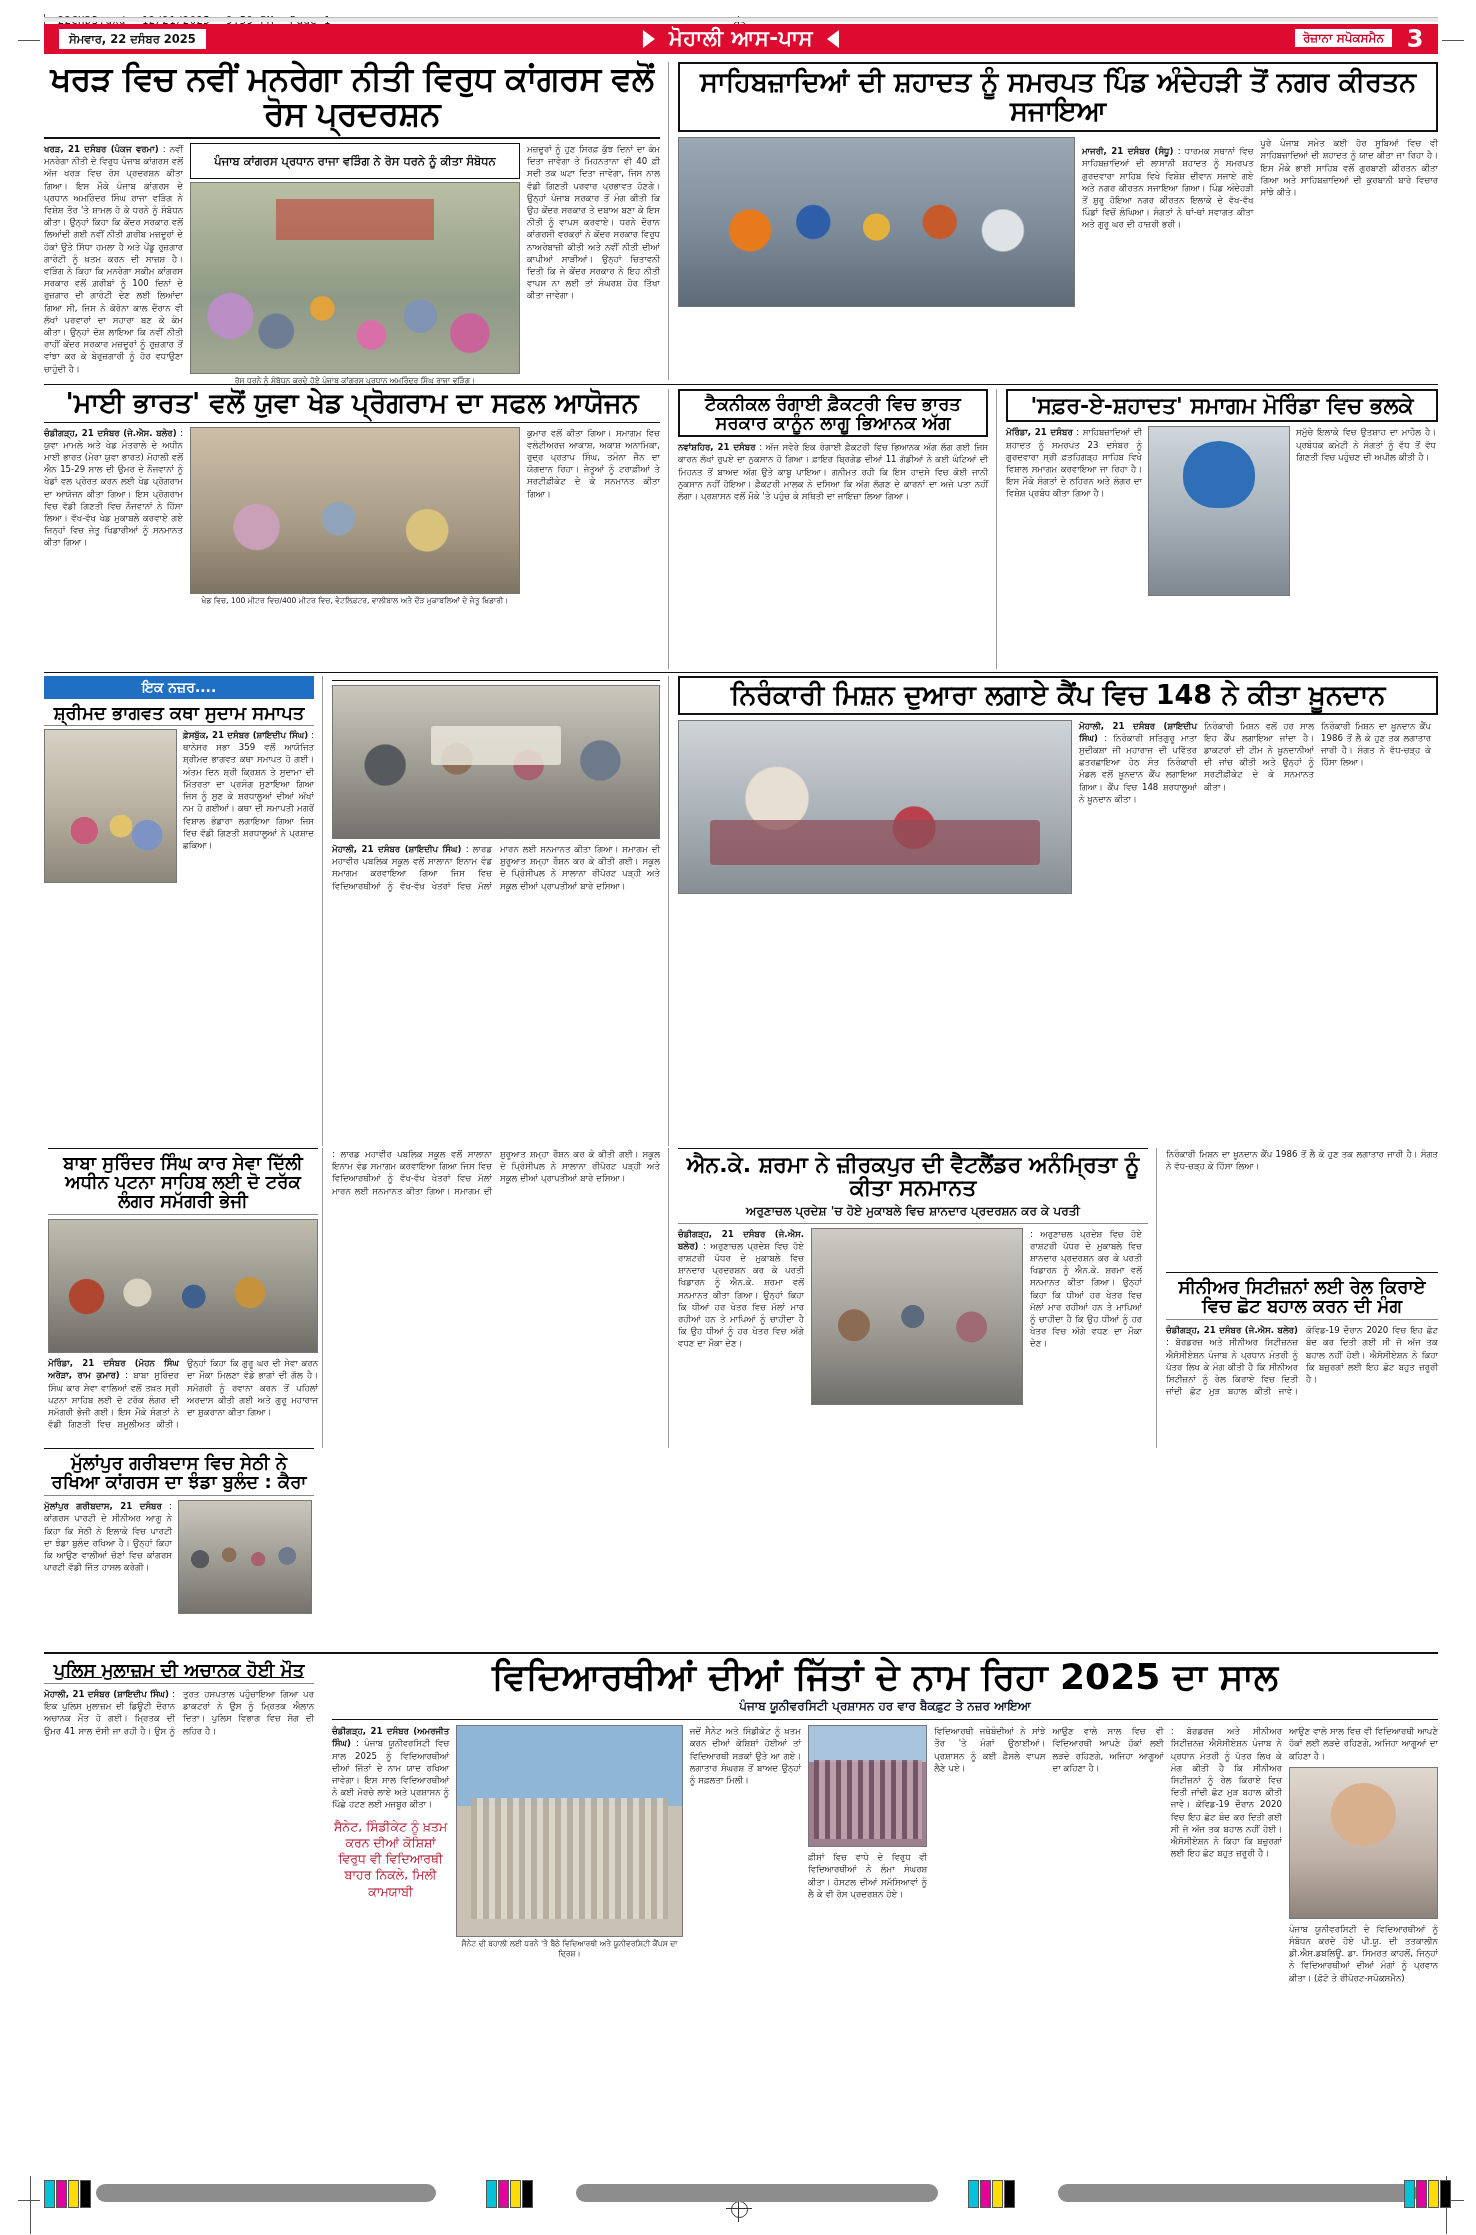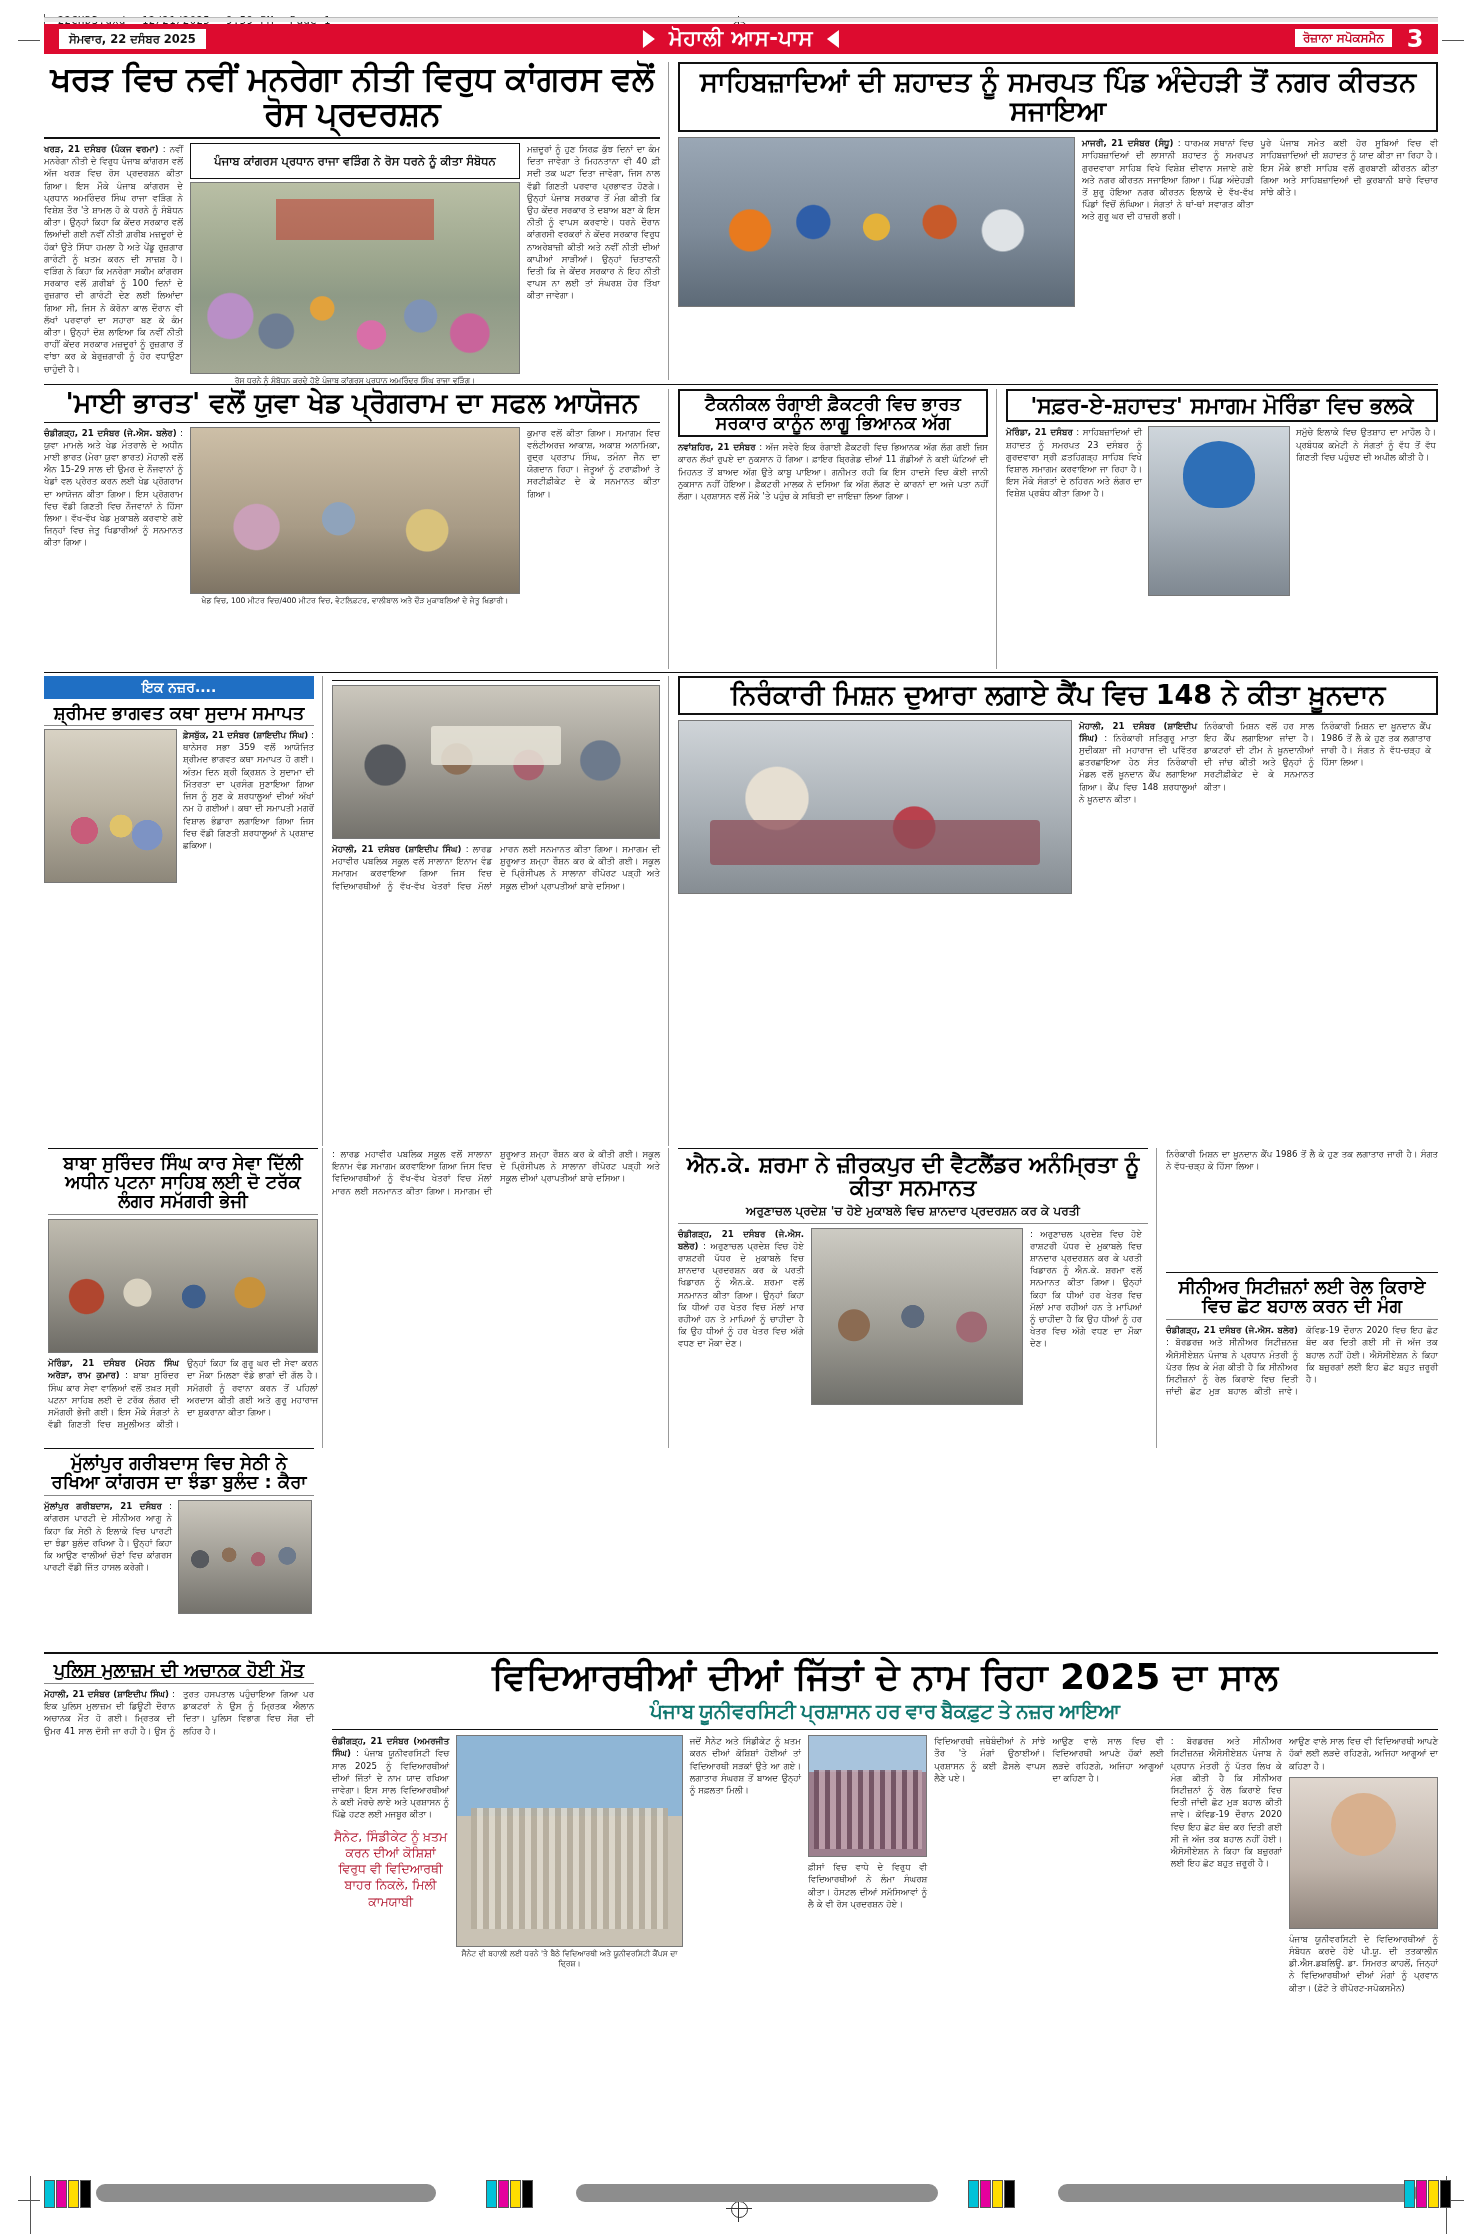--- a/index.html
+++ b/index.html
@@ -177,21 +177,21 @@
     </div>
 
     <div class="rule-v" style="left:624px;top:0;height:318px;"></div>
 
     <div style="position:absolute;left:634px;top:0;width:760px;">
       <div class="thickbox" style="padding:4px 6px 5px;">
         <div class="hl hl-lg">ਸਾਹਿਬਜ਼ਾਦਿਆਂ ਦੀ ਸ਼ਹਾਦਤ ਨੂੰ ਸਮਰਪਤ ਪਿੰਡ ਅੰਦੇਹੜੀ ਤੋਂ ਨਗਰ ਕੀਰਤਨ ਸਜਾਇਆ</div>
       </div>
       <div style="display:flex;gap:7px;margin-top:5px;">
         <div class="photo ph-sikh" style="width:396px;height:168px;"></div>
-        <div class="col body" style="width:172px;">
+        <div class="col body" style="width:172px;margin-top:8px;">
           <span class="dl">ਮਾਜਰੀ, 21 ਦਸੰਬਰ (ਸੰਧੂ)</span>
           <span>: ਧਾਰਮਕ ਸਥਾਨਾਂ ਵਿਚ ਸਾਹਿਬਜ਼ਾਦਿਆਂ ਦੀ ਲਾਸਾਨੀ ਸ਼ਹਾਦਤ ਨੂੰ ਸਮਰਪਤ ਗੁਰਦਵਾਰਾ ਸਾਹਿਬ ਵਿਖੇ ਵਿਸ਼ੇਸ਼ ਦੀਵਾਨ ਸਜਾਏ ਗਏ ਅਤੇ ਨਗਰ ਕੀਰਤਨ ਸਜਾਇਆ ਗਿਆ। ਪਿੰਡ ਅੰਦੇਹੜੀ ਤੋਂ ਸ਼ੁਰੂ ਹੋਇਆ ਨਗਰ ਕੀਰਤਨ ਇਲਾਕੇ ਦੇ ਵੱਖ-ਵੱਖ ਪਿੰਡਾਂ ਵਿਚੋਂ ਲੰਘਿਆ। ਸੰਗਤਾਂ ਨੇ ਥਾਂ-ਥਾਂ ਸਵਾਗਤ ਕੀਤਾ ਅਤੇ ਗੁਰੂ ਘਰ ਦੀ ਹਾਜ਼ਰੀ ਭਰੀ।</span>
         </div>
         <div class="col body" style="width:178px;">
           <span>ਪੂਰੇ ਪੰਜਾਬ ਸਮੇਤ ਕਈ ਹੋਰ ਸੂਬਿਆਂ ਵਿਚ ਵੀ ਸਾਹਿਬਜ਼ਾਦਿਆਂ ਦੀ ਸ਼ਹਾਦਤ ਨੂੰ ਯਾਦ ਕੀਤਾ ਜਾ ਰਿਹਾ ਹੈ। ਇਸ ਮੌਕੇ ਭਾਈ ਸਾਹਿਬ ਵਲੋਂ ਗੁਰਬਾਣੀ ਕੀਰਤਨ ਕੀਤਾ ਗਿਆ ਅਤੇ ਸਾਹਿਬਜ਼ਾਦਿਆਂ ਦੀ ਕੁਰਬਾਨੀ ਬਾਰੇ ਵਿਚਾਰ ਸਾਂਝੇ ਕੀਤੇ।</span>
         </div>
       </div>
     </div>
   </div>
 
@@ -383,21 +383,21 @@
       <div class="hl hl-sm" style="text-decoration:underline;">ਪੁਲਿਸ ਮੁਲਾਜ਼ਮ ਦੀ ਅਚਾਨਕ ਹੋਈ ਮੌਤ</div>
       <div class="rule-thin" style="margin:4px 0;"></div>
       <div class="body" style="column-count:2;column-gap:8px;">
         <span class="dl">ਮੋਹਾਲੀ, 21 ਦਸੰਬਰ (ਸ਼ਾਇਦੀਪ ਸਿੰਘ)</span>
         <span>: ਇਕ ਪੁਲਿਸ ਮੁਲਾਜ਼ਮ ਦੀ ਡਿਊਟੀ ਦੌਰਾਨ ਅਚਾਨਕ ਮੌਤ ਹੋ ਗਈ। ਮ੍ਰਿਤਕ ਦੀ ਉਮਰ 41 ਸਾਲ ਦੱਸੀ ਜਾ ਰਹੀ ਹੈ। ਉਸ ਨੂੰ ਤੁਰਤ ਹਸਪਤਾਲ ਪਹੁੰਚਾਇਆ ਗਿਆ ਪਰ ਡਾਕਟਰਾਂ ਨੇ ਉਸ ਨੂੰ ਮ੍ਰਿਤਕ ਐਲਾਨ ਦਿਤਾ। ਪੁਲਿਸ ਵਿਭਾਗ ਵਿਚ ਸੋਗ ਦੀ ਲਹਿਰ ਹੈ।</span>
       </div>
     </div>
 
     <div style="margin-left:288px;width:1106px;">
       <div class="hl hl-xl" style="font-size:36px;">ਵਿਦਿਆਰਥੀਆਂ ਦੀਆਂ ਜਿੱਤਾਂ ਦੇ ਨਾਮ ਰਿਹਾ 2025 ਦਾ ਸਾਲ</div>
-      <div class="subhl redhead" style="font-size:20px;margin-top:3px;color:#0f766e;font-family:Liberation Serif, serif;">ਪੰਜਾਬ ਯੂਨੀਵਰਸਿਟੀ ਪ੍ਰਸ਼ਾਸਨ ਹਰ ਵਾਰ ਬੈਕਫ਼ੁਟ ਤੇ ਨਜ਼ਰ ਆਇਆ</div>
+      <div class="subhl redhead" style="font-size:12px;margin-top:3px;color:#0f172a;">ਪੰਜਾਬ ਯੂਨੀਵਰਸਿਟੀ ਪ੍ਰਸ਼ਾਸਨ ਹਰ ਵਾਰ ਬੈਕਫ਼ੁਟ ਤੇ ਨਜ਼ਰ ਆਇਆ</div>
       <div class="rule-h" style="margin:5px 0 5px;"></div>
 
       <div style="display:flex;gap:7px;align-items:flex-start;">
         <div style="width:118px;">
           <div class="body">
             <span class="dl">ਚੰਡੀਗੜ੍ਹ, 21 ਦਸੰਬਰ (ਅਮਰਜੀਤ ਸਿੰਘ)</span>
             <span>: ਪੰਜਾਬ ਯੂਨੀਵਰਸਿਟੀ ਵਿਚ ਸਾਲ 2025 ਨੂੰ ਵਿਦਿਆਰਥੀਆਂ ਦੀਆਂ ਜਿੱਤਾਂ ਦੇ ਨਾਮ ਯਾਦ ਰਖਿਆ ਜਾਵੇਗਾ। ਇਸ ਸਾਲ ਵਿਦਿਆਰਥੀਆਂ ਨੇ ਕਈ ਮੋਰਚੇ ਲਾਏ ਅਤੇ ਪ੍ਰਸ਼ਾਸਨ ਨੂੰ ਪਿੱਛੇ ਹਟਣ ਲਈ ਮਜਬੂਰ ਕੀਤਾ।</span>
           </div>
           <div class="pullquote" style="margin-top:8px;font-size:12.5px;">ਸੈਨੇਟ, ਸਿੰਡੀਕੇਟ ਨੂੰ ਖ਼ਤਮ ਕਰਨ ਦੀਆਂ ਕੋਸ਼ਿਸ਼ਾਂ ਵਿਰੁਧ ਵੀ ਵਿਦਿਆਰਥੀ ਬਾਹਰ ਨਿਕਲੇ, ਮਿਲੀ ਕਾਮਯਾਬੀ</div>
         </div>

